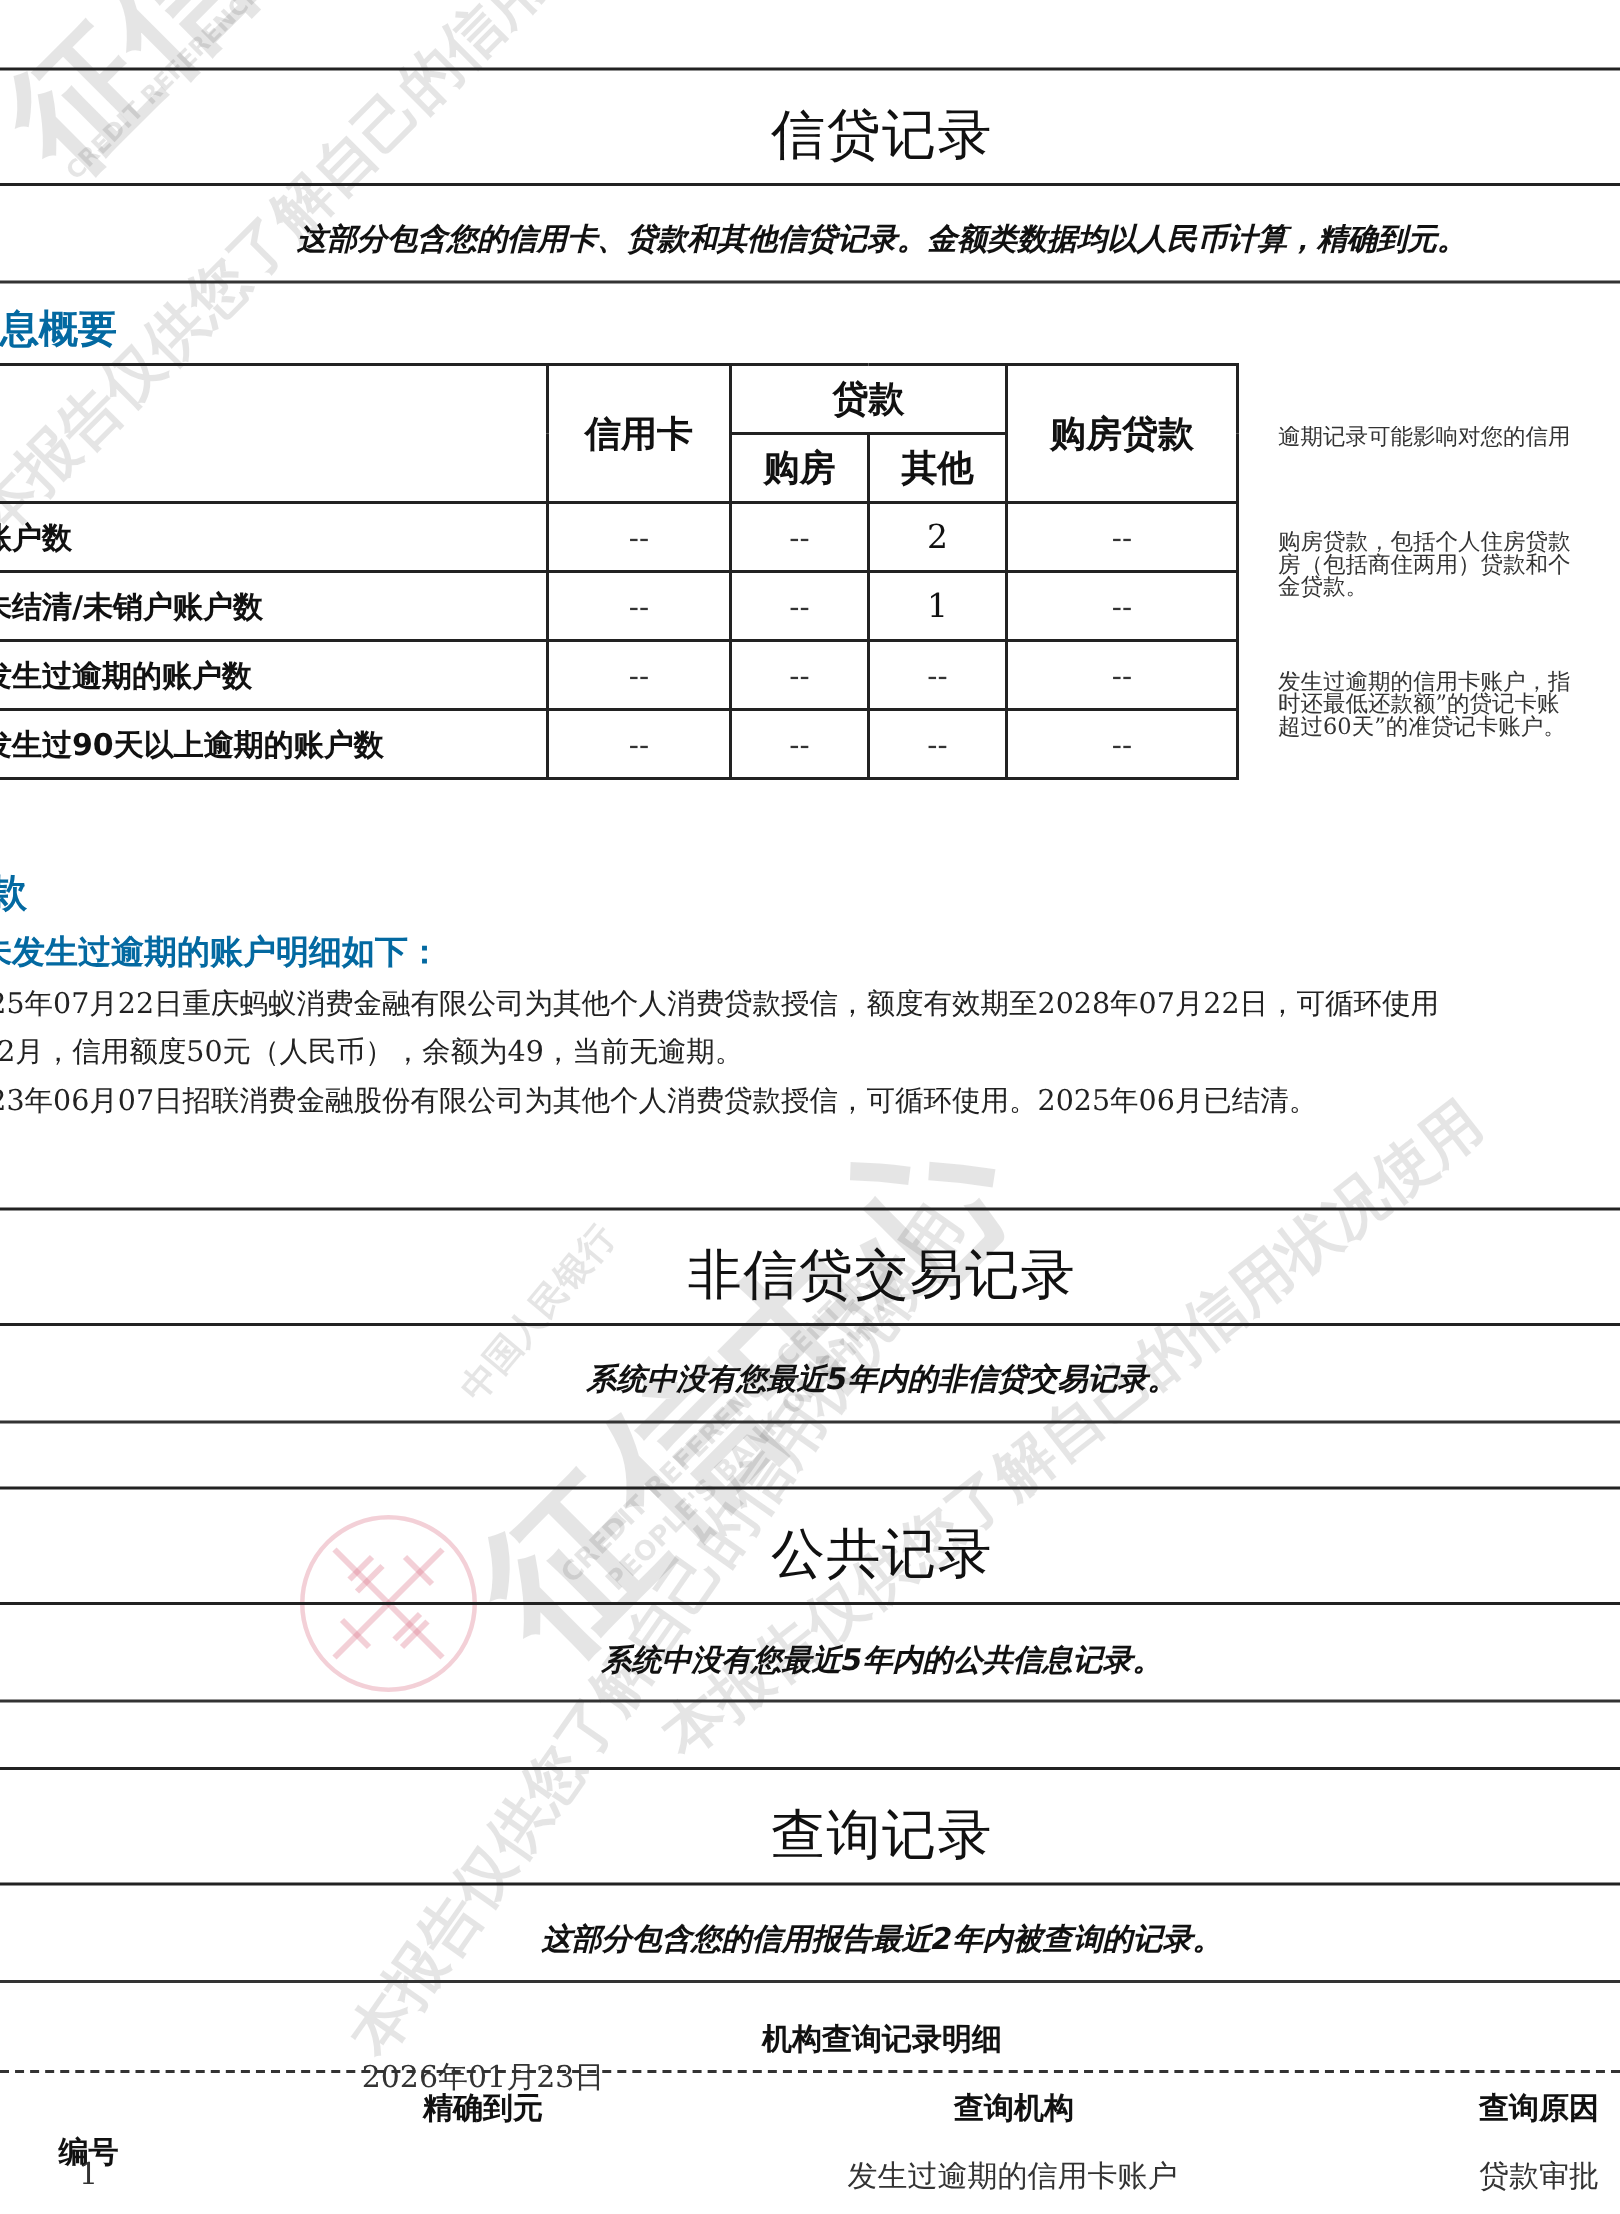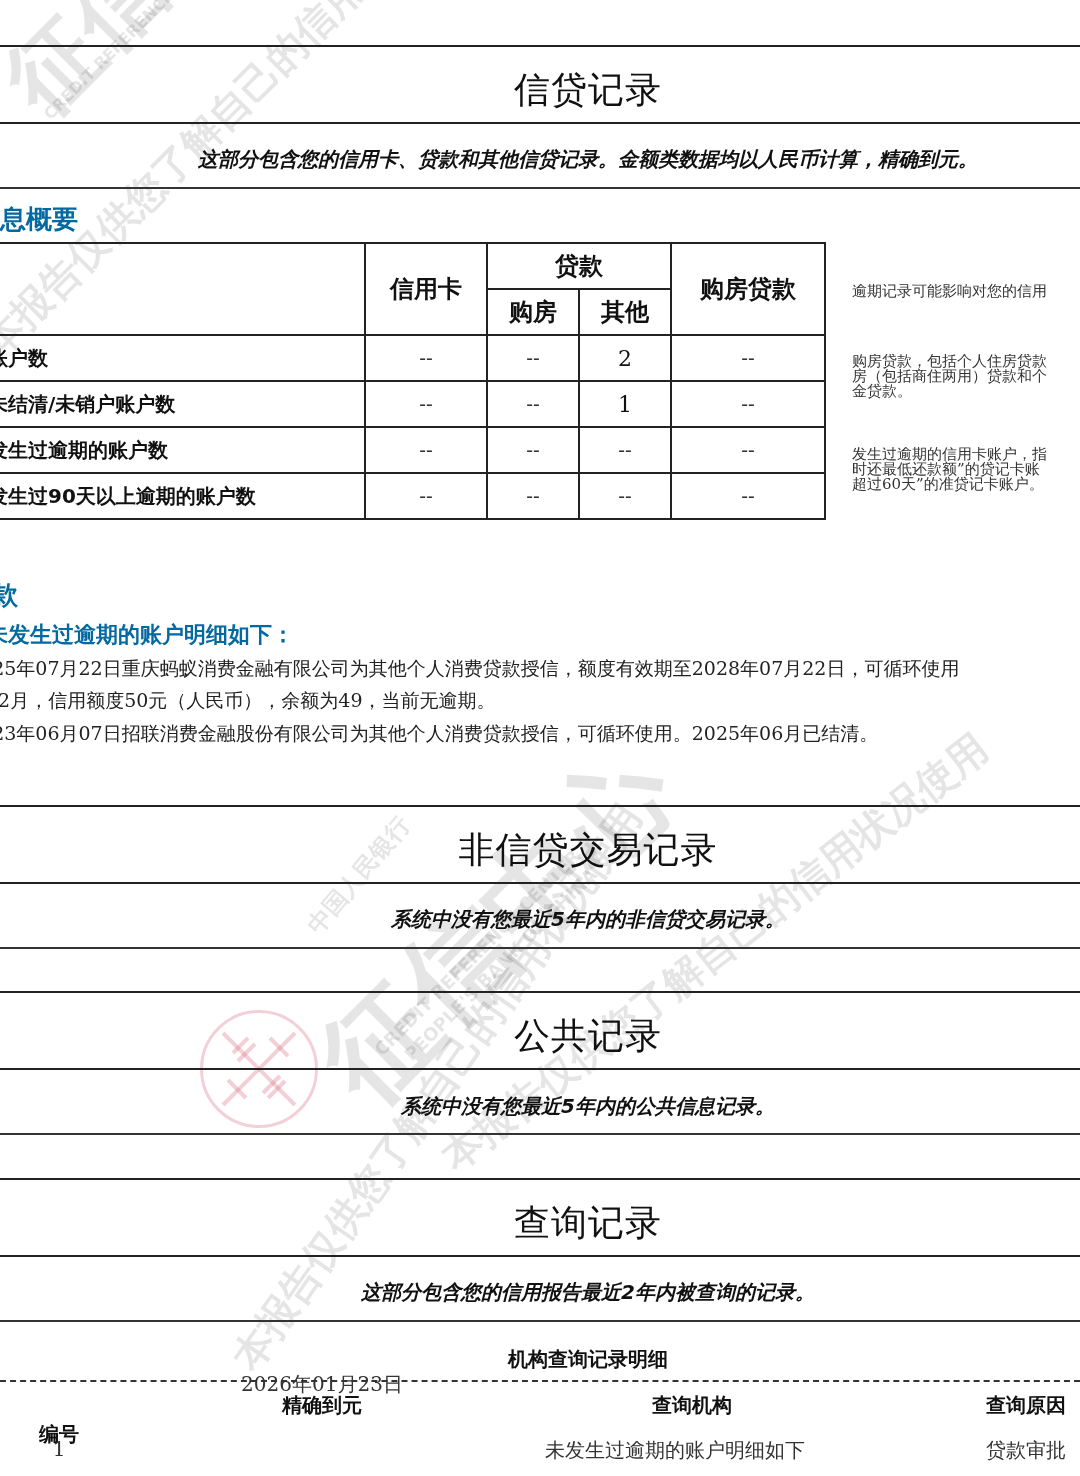--- a/index.html
+++ b/index.html
@@ -187,22 +187,22 @@
 <div class="hline" style="top:1255px;"></div>
 <div class="section-desc" style="top:1279px;">这部分包含您的信用报告最近2年内被查询的记录。</div>
 <div class="hline thin" style="top:1320px;"></div>
 
 <div class="q-head" style="top:1346px; left:0; width:1176px;">机构查询记录明细</div>
 <div class="dashed" style="top:1380px;"></div>
 
 <div>
   <div class="q-head" style="top:1396px; left:9px; width:100px;margin-top:25px;">编号</div>
   <div class="q-head" style="top:1392px; left:222px; width:200px;">精确到元</div>
-  <div class="q-head" style="top:1392px; left:542px; width:300px;">查询机构</div>
+  <div class="q-head" style="top:1392px; left:526px; width:300px;">查询机构</div>
   <div class="q-head" style="top:1392px; left:966px; width:120px;">查询原因</div>
 </div>
 
 <div>
   <div class="q-cell" style="top:1437px; left:9px; width:100px;">1</div>
   <div class="q-cell" style="top:1371px; left:222px; width:200px;">2026年01月23日</div>
-  <div class="q-cell" style="top:1437px; left:525px; width:300px;">未发生过逾期的账户明细如下</div>
+  <div class="q-cell" style="top:1437px; left:525px; width:300px;">发生过逾期的信用卡账户</div>
   <div class="q-cell" style="top:1437px; left:966px; width:120px;">贷款审批</div>
 </div>
 
 </body></html>

